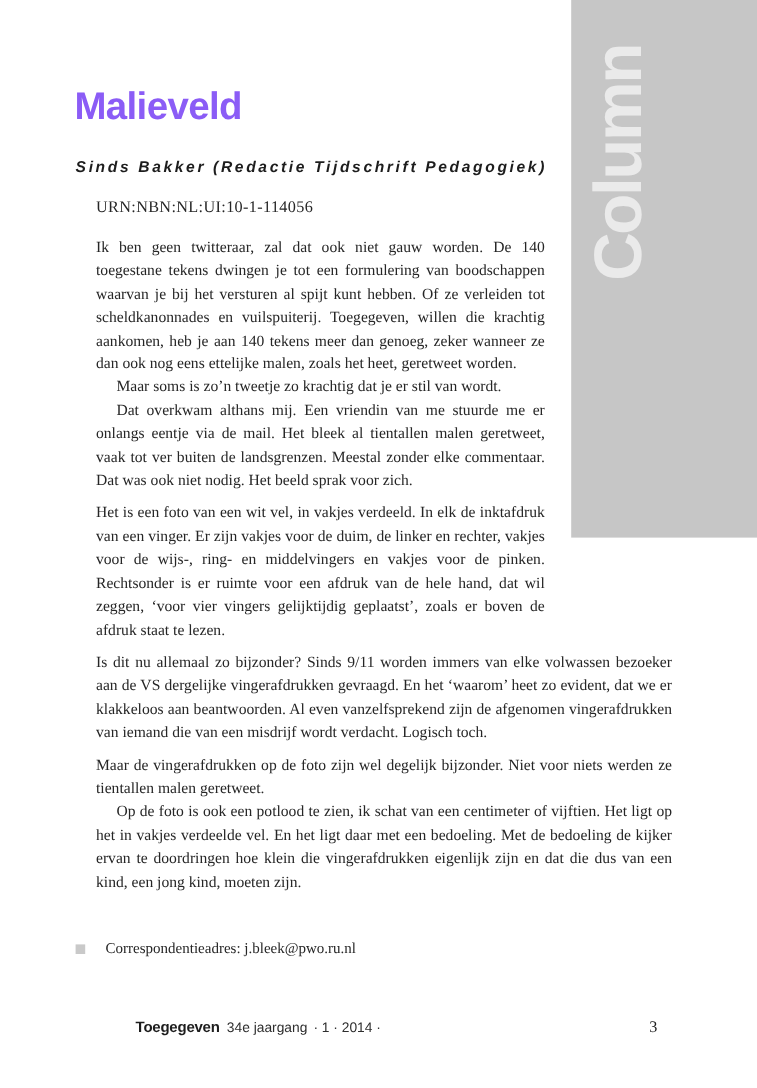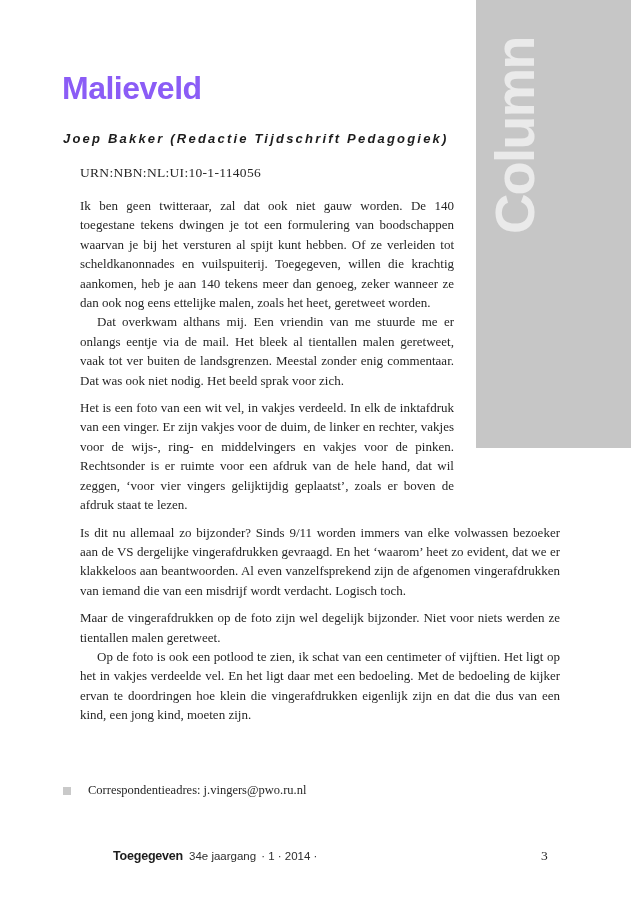--- a/index.html
+++ b/index.html
@@ -115,35 +115,36 @@
   }
 </style>
 </head>
 <body>
 
 <div class="sidebar"></div>
 <div class="column-label">Column</div>
 
 <h1 class="title" style="margin:0;">Malieveld</h1>
 
-<div class="author">Joep Bakker (Redactie Tijdschrift Pedagogiek)</div>
+<div class="author">Sinds Bakker (Redactie Tijdschrift Pedagogiek)</div>
 
 <div class="urn">URN:NBN:NL:UI:10-1-114056</div>
 
 <div class="article">
   <div class="wrap-spacer"></div>
 <p class="para">Ik ben geen twitteraar, zal dat ook niet gauw worden. De 140 toegestane tekens dwingen je tot een formulering van boodschappen waarvan je bij het versturen al spijt kunt hebben. Of ze verleiden tot scheldkanonnades en vuilspuiterij. Toegegeven, willen die krachtig aankomen, heb je aan 140 tekens meer dan genoeg, zeker wanneer ze dan ook nog eens ettelijke malen, zoals het heet, geretweet worden.</p>
-    <p class="para indent">Dat overkwam althans mij. Een vriendin van me stuurde me er onlangs eentje via de mail. Het bleek al tientallen malen geretweet, vaak tot ver buiten de landsgrenzen. Meestal zonder enig commentaar. Dat was ook niet nodig. Het beeld sprak voor zich.</p>
+    <p class="para indent">Maar soms is zo’n tweetje zo krachtig dat je er stil van wordt.</p>
+    <p class="para indent">Dat overkwam althans mij. Een vriendin van me stuurde me er onlangs eentje via de mail. Het bleek al tientallen malen geretweet, vaak tot ver buiten de landsgrenzen. Meestal zonder elke commentaar. Dat was ook niet nodig. Het beeld sprak voor zich.</p>
     <p class="para space">Het is een foto van een wit vel, in vakjes verdeeld. In elk de inktafdruk van een vinger. Er zijn vakjes voor de duim, de linker en rechter, vakjes voor de wijs-, ring- en middelvingers en vakjes voor de pinken. Rechtsonder is er ruimte voor een afdruk van de hele hand, dat wil zeggen, ‘voor vier vingers gelijktijdig geplaatst’, zoals er boven de afdruk staat te lezen.</p>
     <p class="para space">Is dit nu allemaal zo bijzonder? Sinds 9/11 worden immers van elke volwassen bezoeker aan de VS dergelijke vingerafdrukken gevraagd. En het ‘waarom’ heet zo evident, dat we er klakkeloos aan beantwoorden. Al even vanzelfsprekend zijn de afgenomen vingerafdrukken van iemand die van een misdrijf wordt verdacht. Logisch toch.</p>
     <p class="para space">Maar de vingerafdrukken op de foto zijn wel degelijk bijzonder. Niet voor niets werden ze tientallen malen geretweet.</p>
     <p class="para indent">Op de foto is ook een potlood te zien, ik schat van een centimeter of vijftien. Het ligt op het in vakjes verdeelde vel. En het ligt daar met een bedoeling. Met de bedoeling de kijker ervan te doordringen hoe klein die vingerafdrukken eigenlijk zijn en dat die dus van een kind, een jong kind, moeten zijn.</p>
   </div>
 
 <div class="footnote">
   <span class="footnote-bullet"></span>
-  <span class="footnote-text">Correspondentieadres: j.vingers@pwo.ru.nl</span>
+  <span class="footnote-text">Correspondentieadres: j.bleek@pwo.ru.nl</span>
 </div>
 
 <div class="footer">
   <span class="journal">Toegegeven</span><span>34e jaargang</span><span class="issue">· 1 · 2014 ·</span>
 </div>
 <div class="pagenum">3</div>
 
 </body></html>

